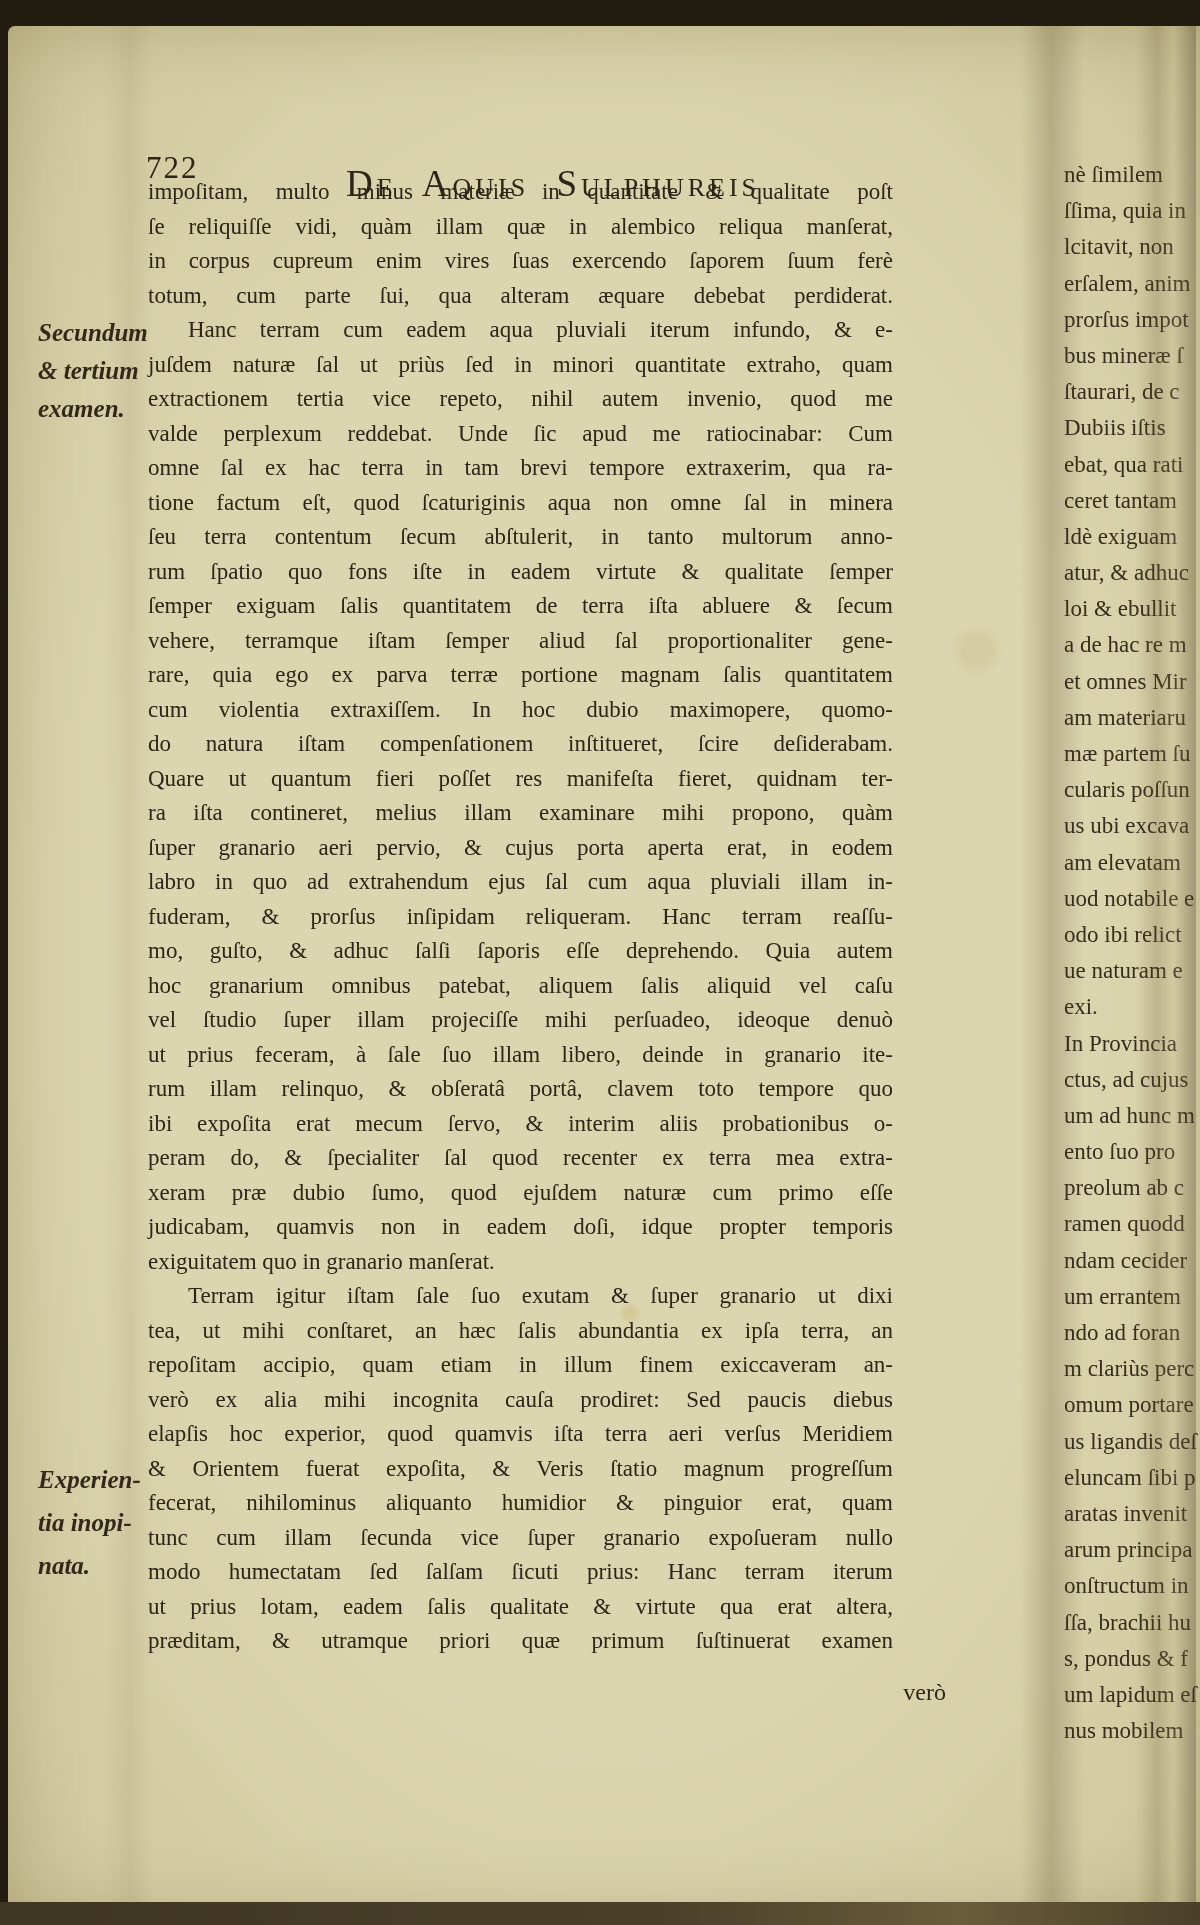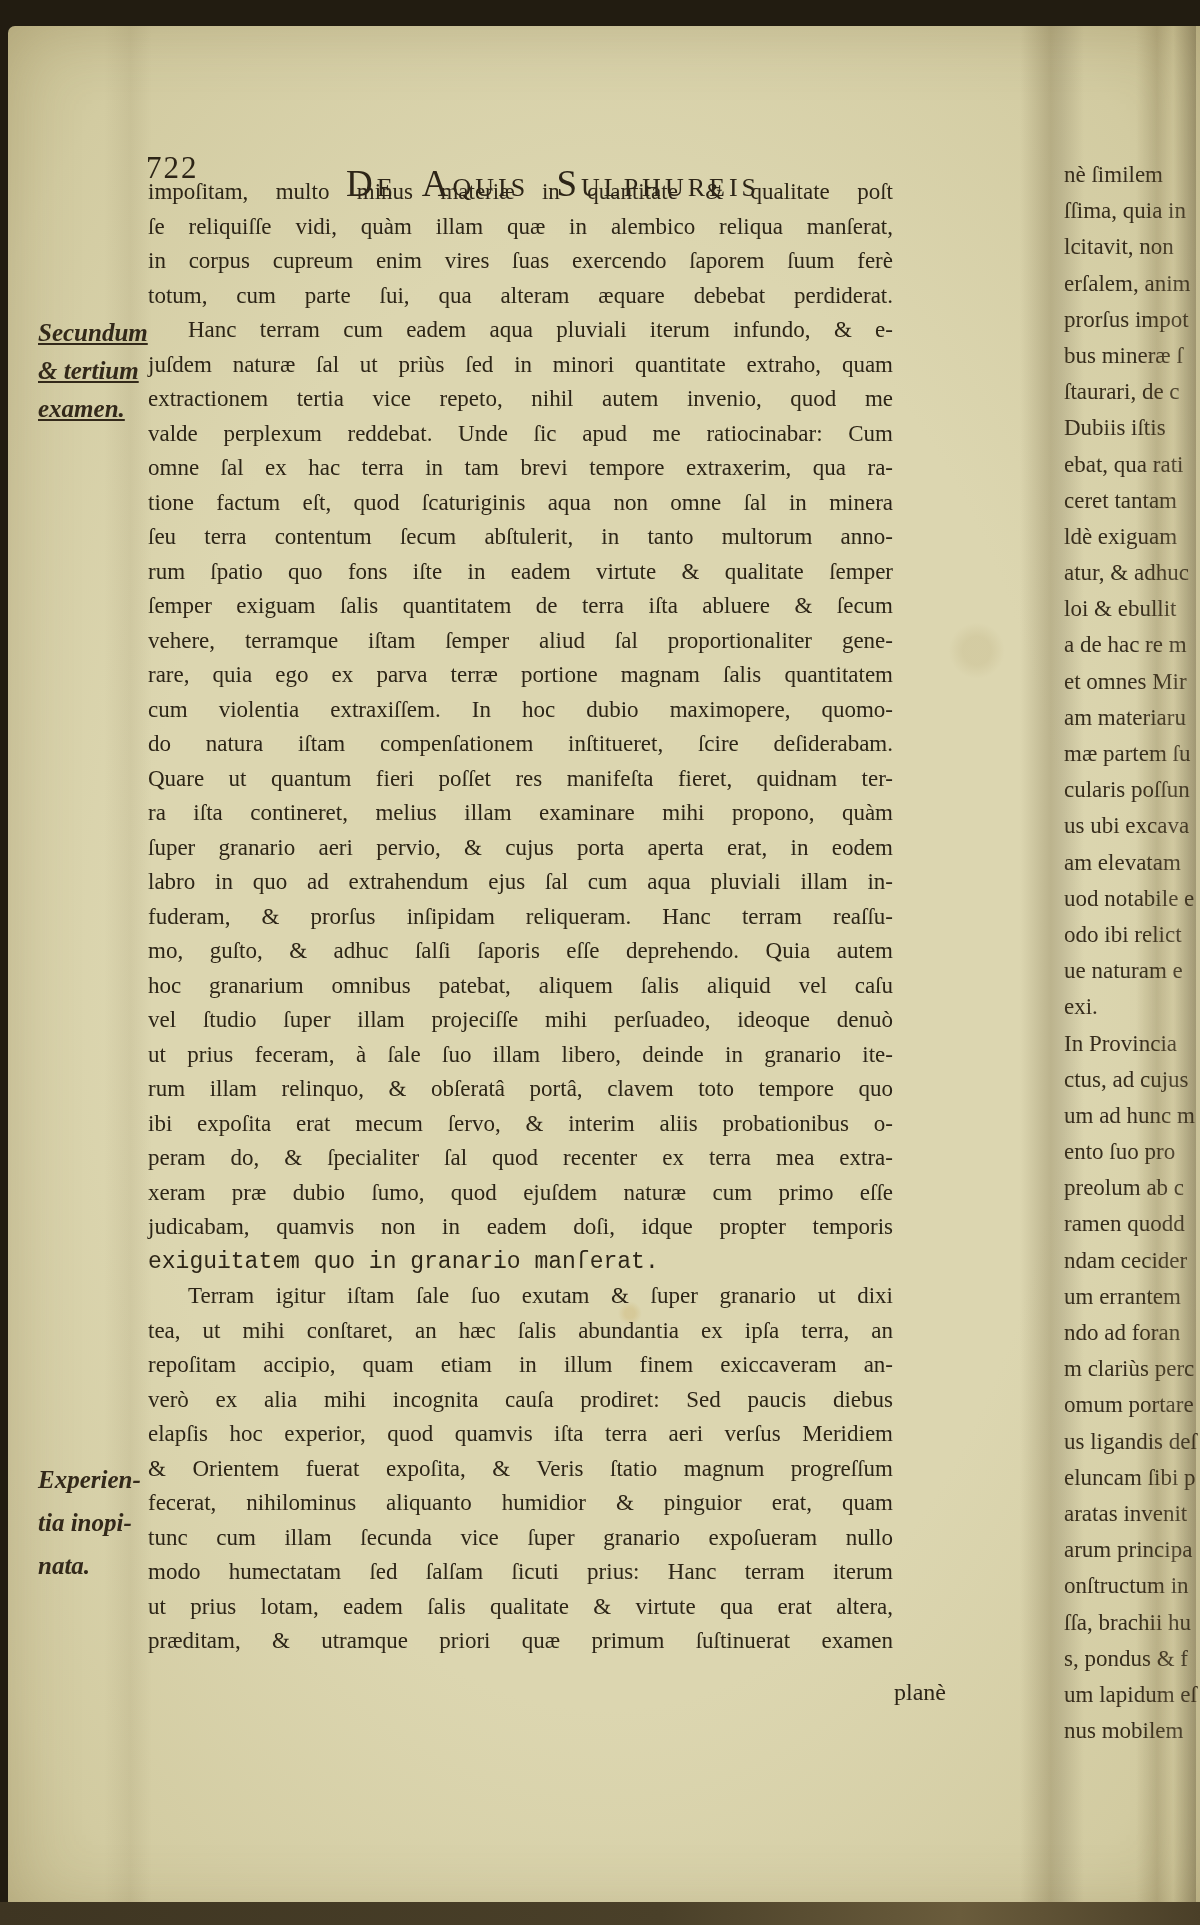--- a/index.html
+++ b/index.html
@@ -38,27 +38,27 @@
     white-space:nowrap;
     margin-top:22px;
   }
   .body-text { position:absolute; left:140px; top:149px; width:745px; }
   .text-line {
     font-size:23px; line-height:34.5px; height:34.5px;
     text-align:justify; text-align-last:justify;
     white-space:nowrap;
   }
   .text-line.indent { padding-left:40px; }
-  .text-line.no-just { text-align:left; text-align-last:left;font-family:Liberation Mono, monospace; }
+  .text-line.no-just { text-align:left; text-align-last:left; }
   .margin-note {
     position:absolute; left:30px; width:115px;
     font-style:italic; font-weight:bold;
     font-size:25px; color:#33291a;
   }
-  .note1 { top:288px;text-decoration:underline; } .note1 .note-line { line-height:38px; }
+  .note1 { top:288px; } .note1 .note-line { line-height:38px; }
   .note2 { top:1432px; } .note2 .note-line { line-height:43px; }
   .catchword {
     position:absolute; left:640px; top:1653px; width:298px;
     text-align:right; font-size:24px;
   }
   .fragments {
     position:absolute; left:1056px; top:131px; width:160px;
     color:#372d1d;
   }
   .frag-line {
@@ -139,21 +139,21 @@
       <div class="text-line">ut prius lotam, eadem ſalis qualitate &amp; virtute qua erat altera,</div>
       <div class="text-line">præditam, &amp; utramque priori quæ primum ſuſtinuerat examen</div>
     </div>
 
   <div class="margin-note note2">
       <div class="note-line">Experien-</div>
       <div class="note-line">tia inopi-</div>
       <div class="note-line">nata.</div>
     </div>
 
-  <div class="catchword">planè</div>
+  <div class="catchword">verò</div>
 
   <div class="fragments">
       <div class="frag-line">nè ſimilem</div>
       <div class="frag-line">ſſima, quia in</div>
       <div class="frag-line">lcitavit, non</div>
       <div class="frag-line">erſalem, anim</div>
       <div class="frag-line">prorſus impot</div>
       <div class="frag-line">bus mineræ ſ</div>
       <div class="frag-line">ſtaurari, de c</div>
       <div class="frag-line">Dubiis iſtis</div>

